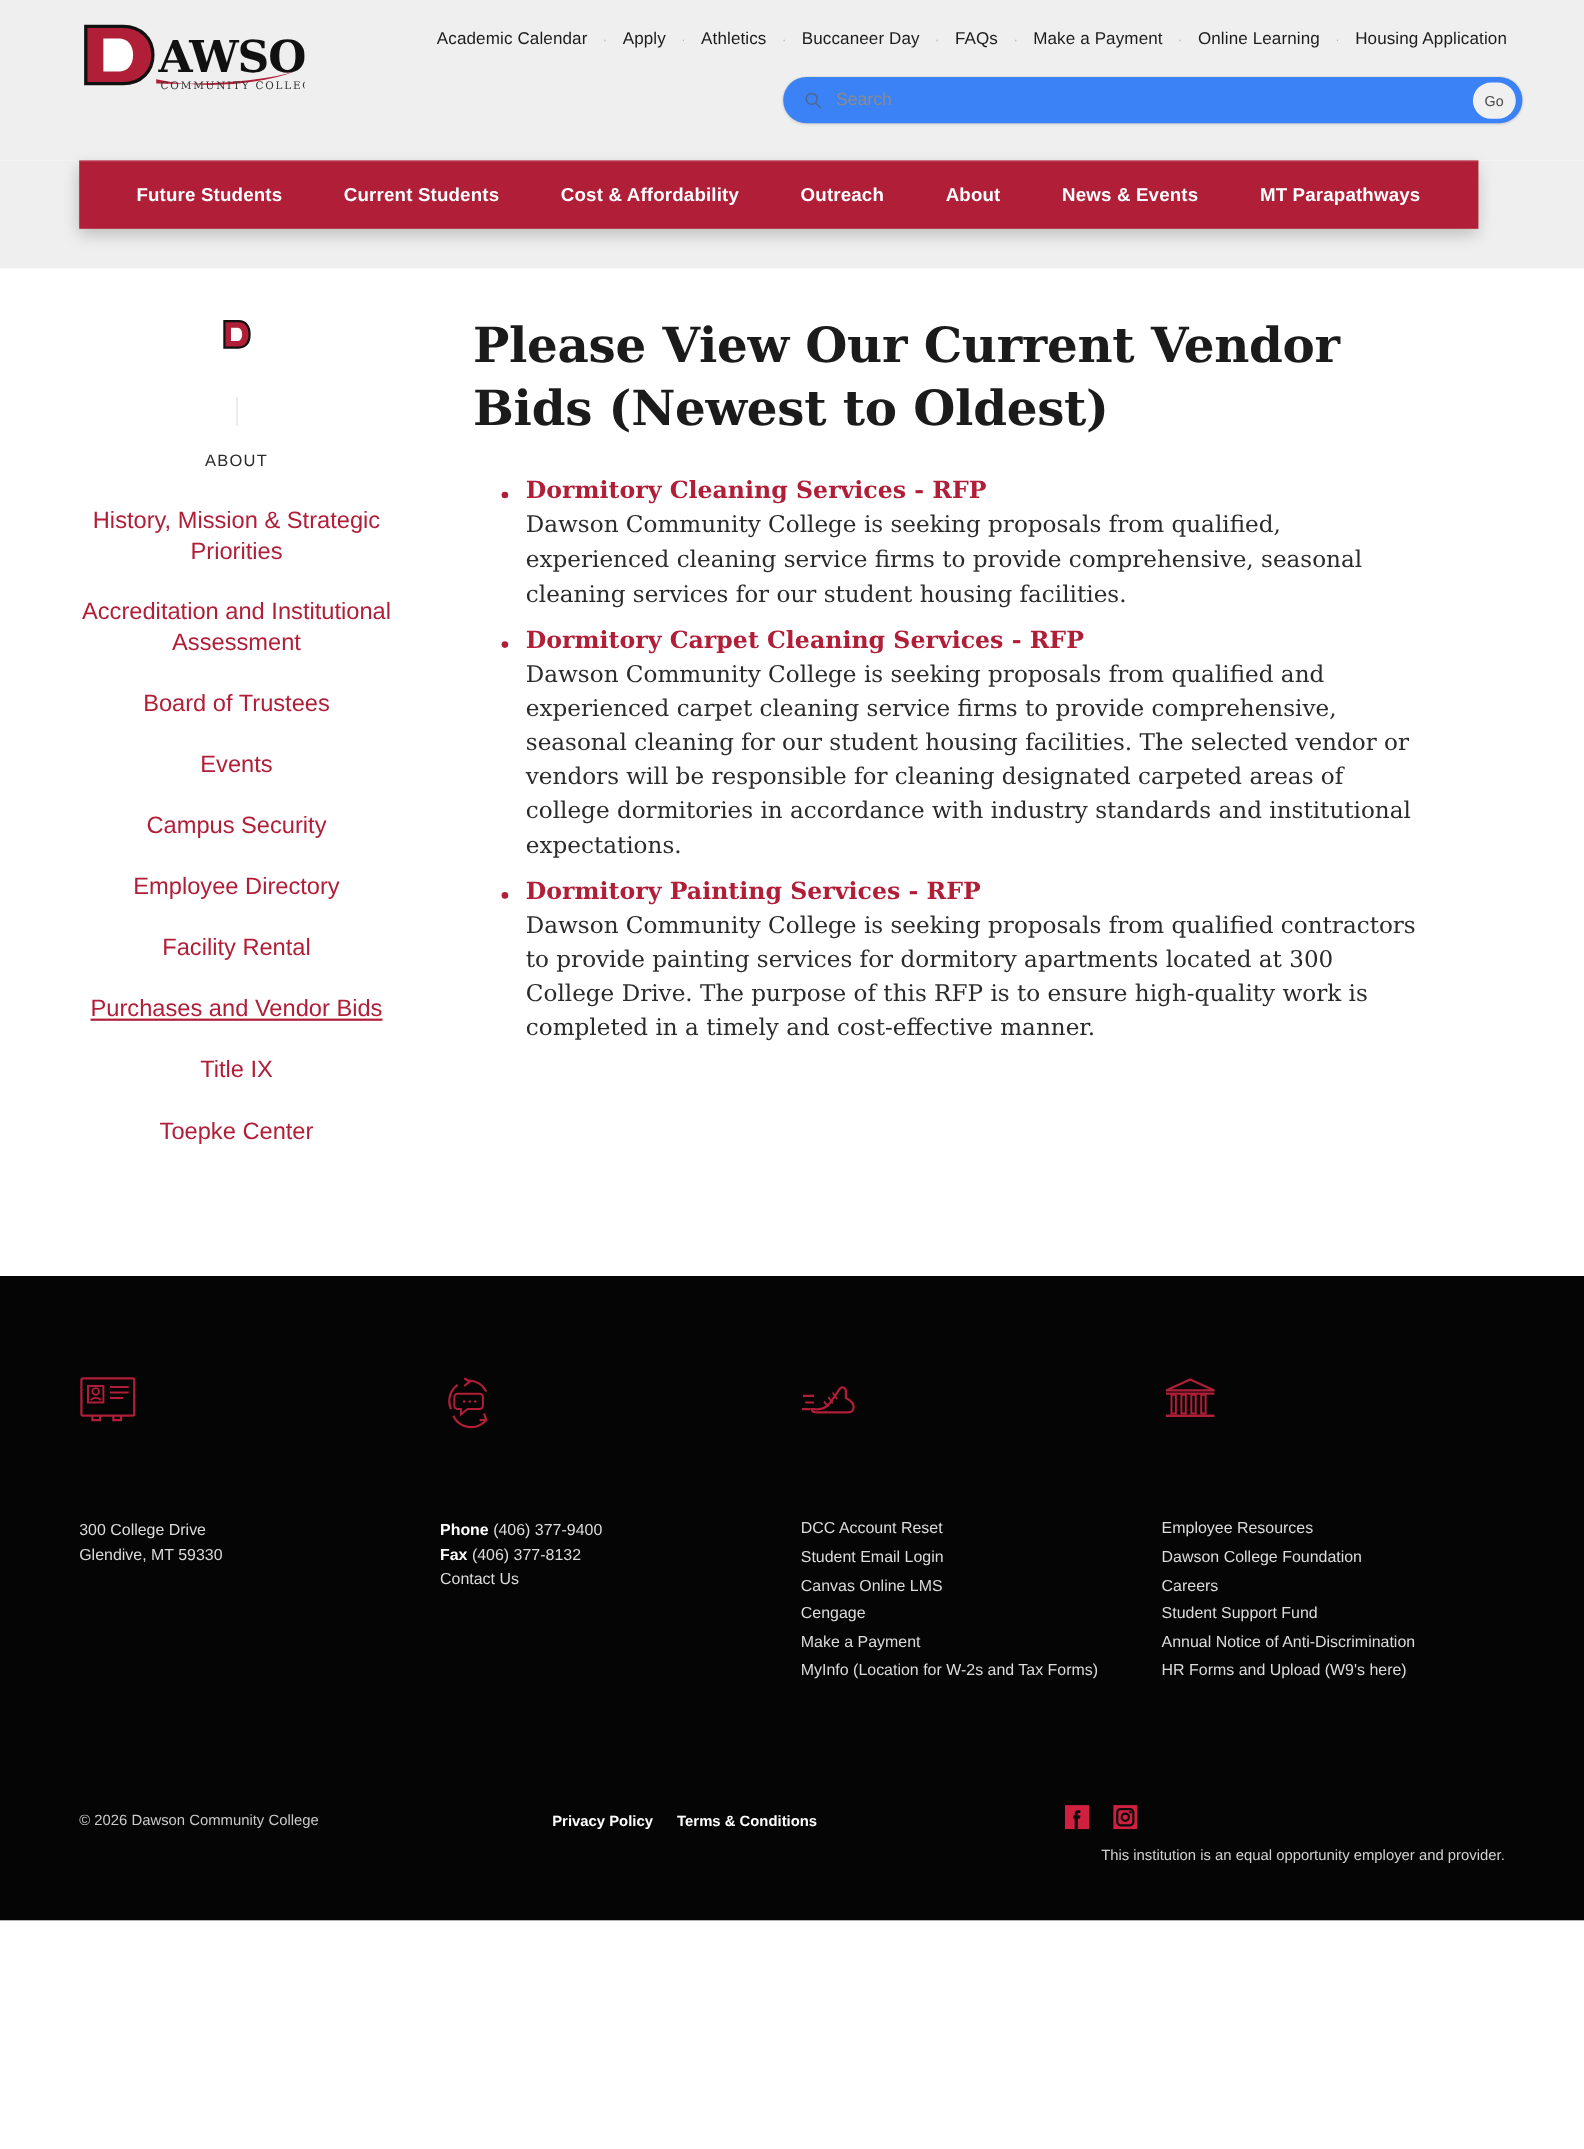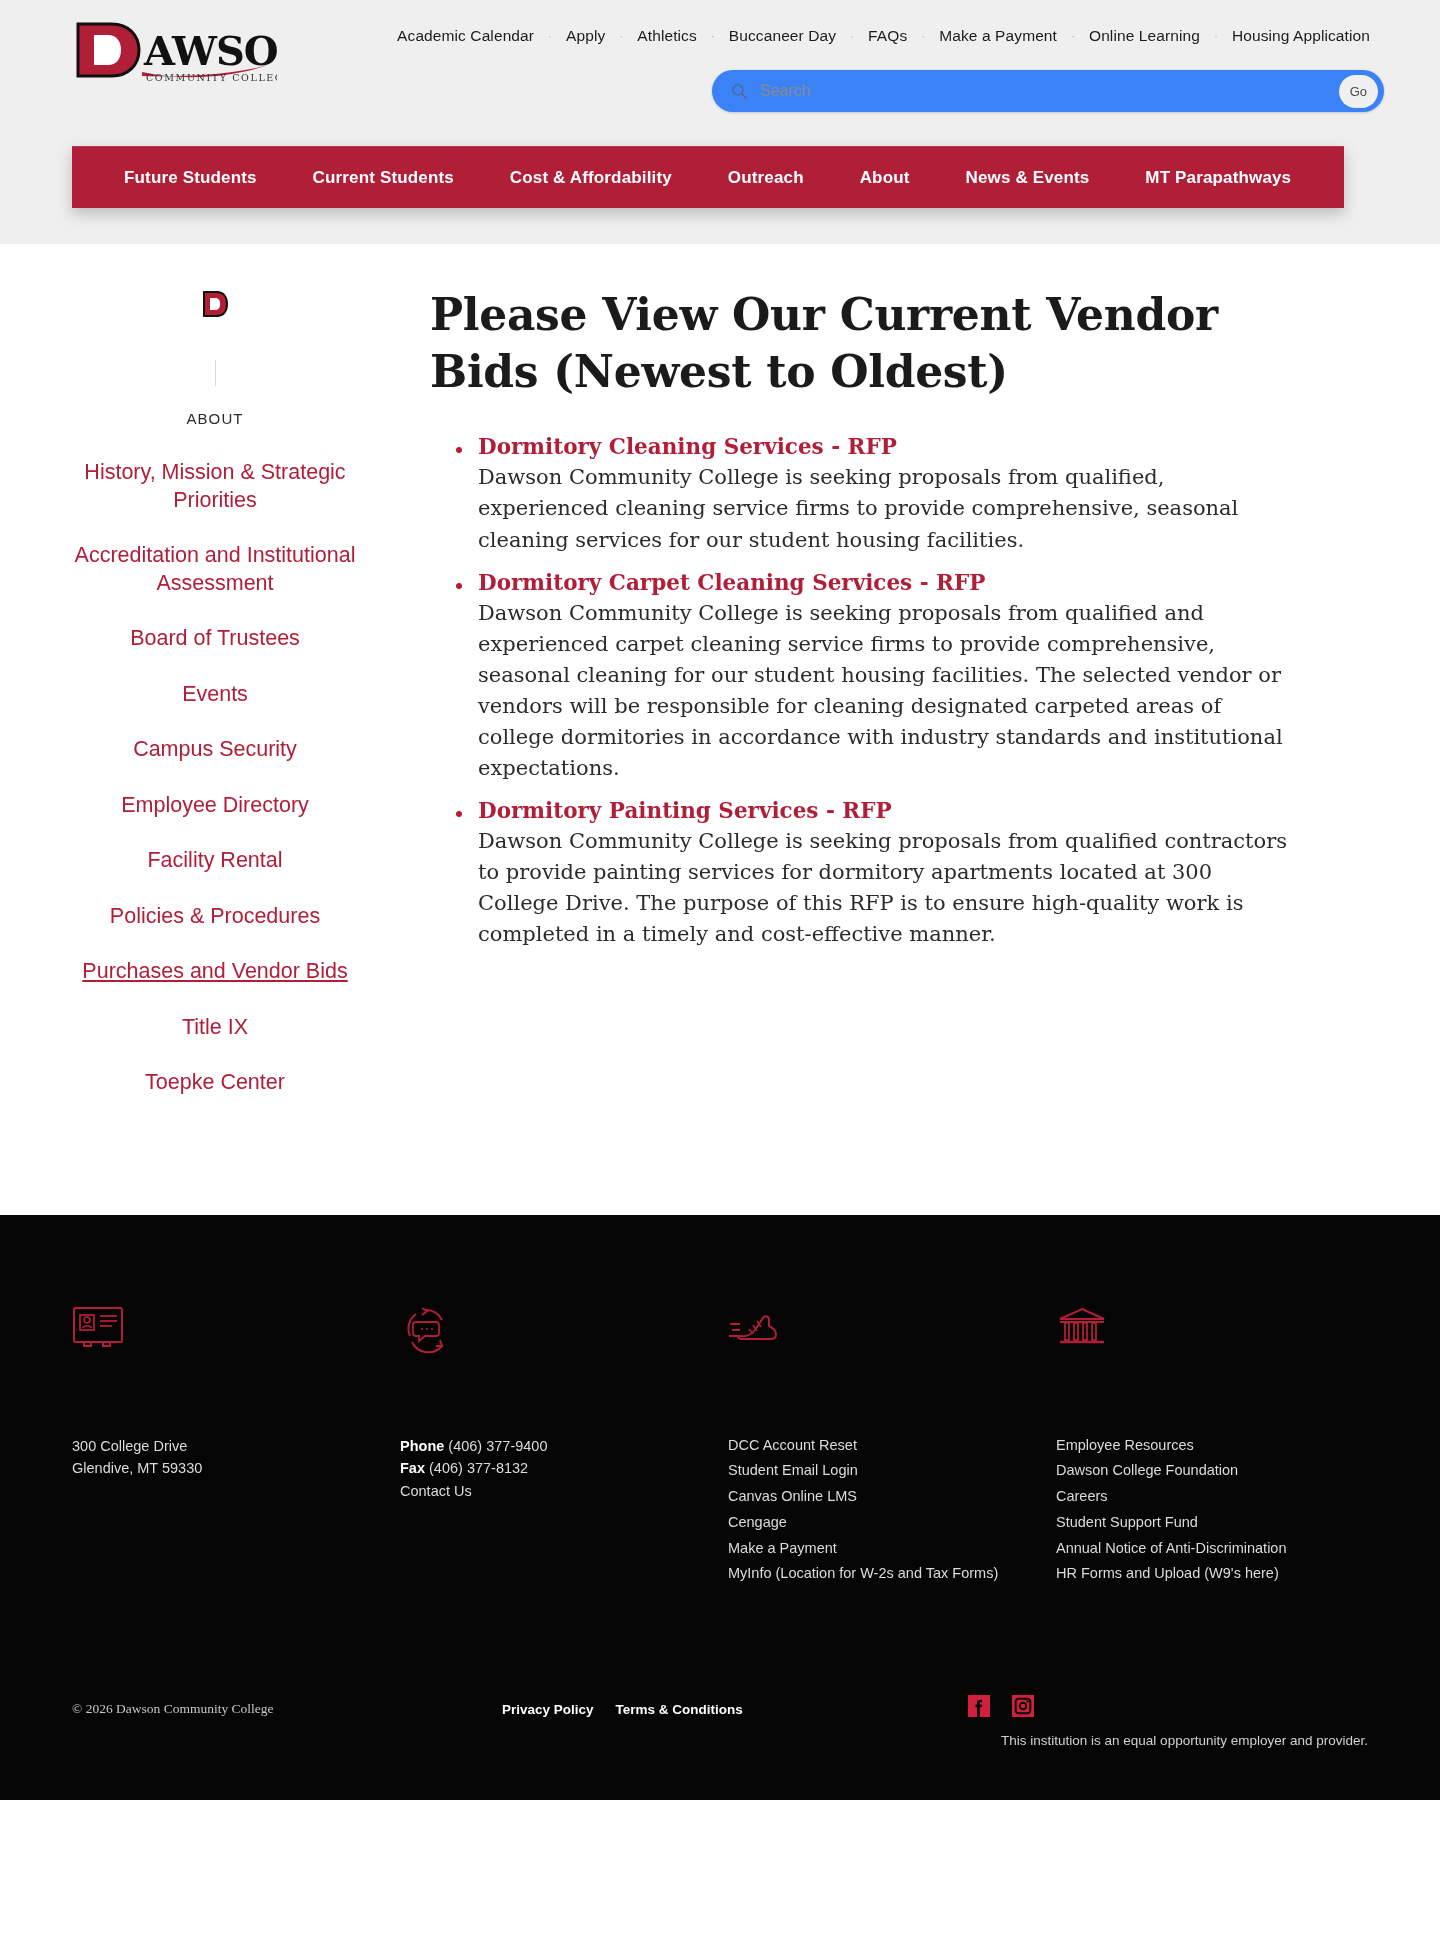--- a/index.html
+++ b/index.html
@@ -181,21 +181,21 @@
     font-size:14.5px; line-height:1.5;
   }
   .fcontact{ font-size:14.5px; line-height:1.55; color:#dcdcdc; }
   .fcontact b{ color:#fff; }
   .fcontact a{ color:#dcdcdc; text-decoration:none; display:block; }
 
   .footer-bottom{
     display:flex; align-items:flex-start;
     padding:112px 72px 52px 72px;
   }
-  .copyright{ font-size:13.5px; color:#c9c9c9; flex:0 0 430px;font-family:Liberation Serif, serif; }
+  .copyright{ font-size:13.5px; color:#c9c9c9; flex:0 0 430px; }
   .legal{ display:flex; gap:22px; flex:1 1 auto; padding-top:1px; }
   .legal a{ color:#fff; font-size:13.5px; font-weight:bold; text-decoration:none; }
   .social-block{ flex:0 0 400px; text-align:right; }
   .social-row{ display:flex; gap:22px; margin:-6px 0 16px 0; }
   .social-ic{ width:22px; height:22px; display:block; }
   .eeo{ font-size:13.5px; color:#d2d2d2; }
 </style>
 </head>
 <body>
 
@@ -280,23 +280,20 @@
           <a class="side-link" href="#">Events</a>
         </li>
       <li>
           <a class="side-link" href="#">Campus Security</a>
         </li>
       <li>
           <a class="side-link" href="#">Employee Directory</a>
         </li>
       <li>
           <a class="side-link" href="#">Facility Rental</a>
-        </li>
-      <li>
-          <a class="side-link" href="#">Policies &amp; Procedures</a>
         </li>
       <li>
           <a class="side-link is-active" href="#">Purchases and Vendor Bids</a>
         </li>
       <li>
           <a class="side-link" href="#">Title IX</a>
         </li>
       <li>
           <a class="side-link" href="#">Toepke Center</a>
         </li>

